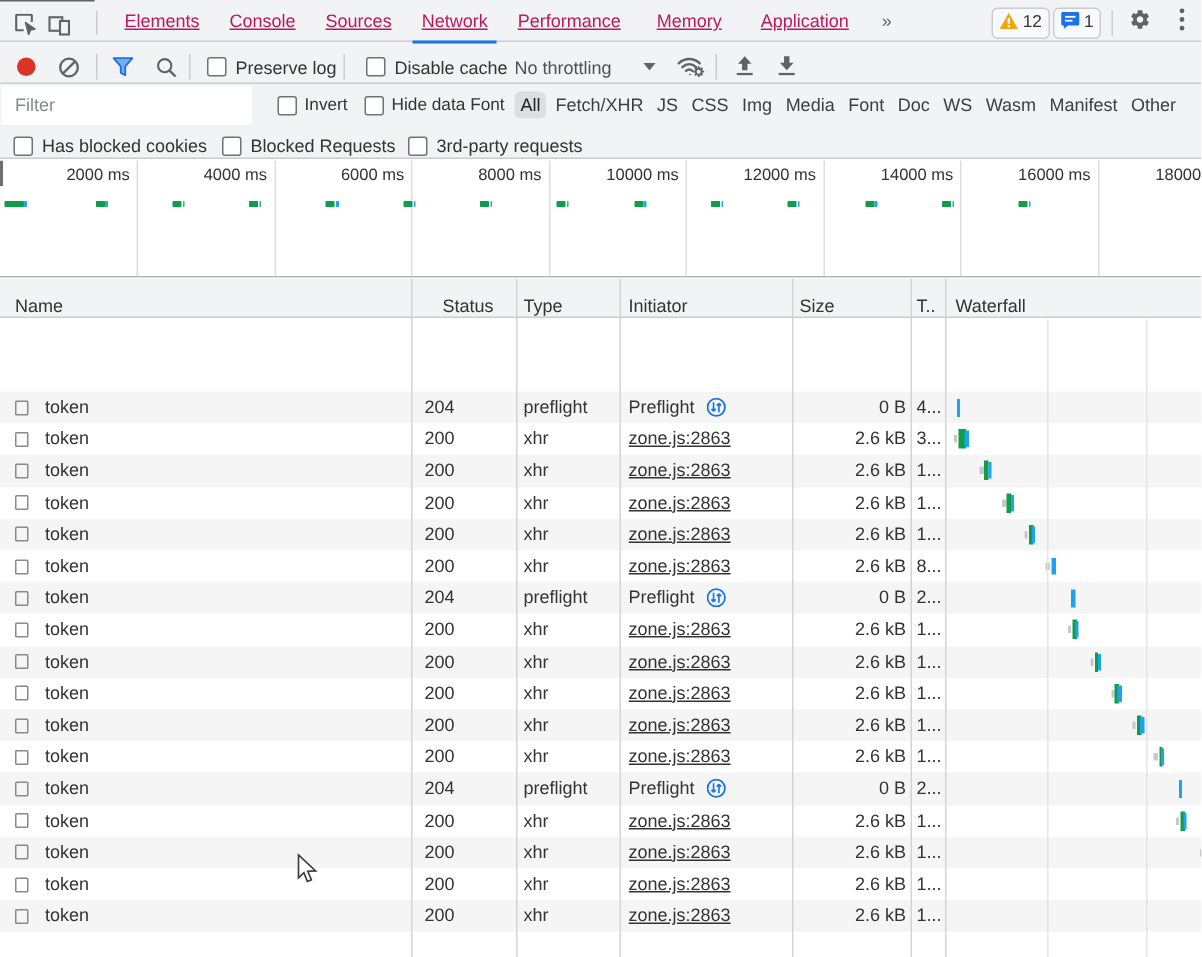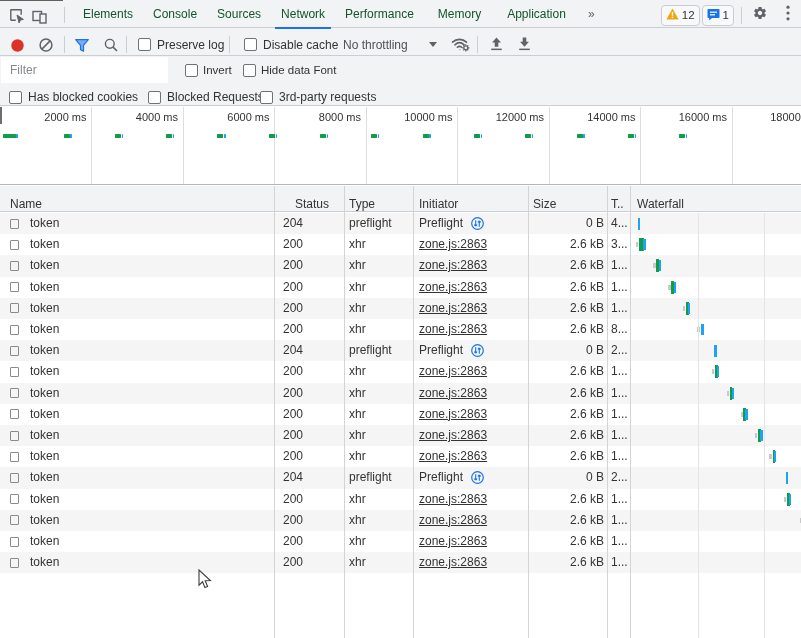--- a/index.html
+++ b/index.html
@@ -14,21 +14,21 @@
   .toolbar { top:28px; height:28px; border-bottom:1px solid #cacdd1; }
   .filterbar { top:56px; height:28px;padding-left:48px; }
   .optionsbar { top:84px; height:22px; border-bottom:1px solid #cacdd1; }
 
   .vsep { position:absolute; top:7px; width:1px; height:16px; background:#cacdd1; }
   .toolbar .vsep { top:8px; height:17px; }
   .icon { display:inline-block; vertical-align:middle; }
 
   
   .tabs { position:absolute; left:65px; top:0; height:28px; display:flex; }
-  .tab { padding:0 10px; line-height:29px; font-size:12px; color:#14532d; white-space:nowrap; position:relative; }
+  .tab { padding:0 10px; line-height:29px; font-size:12px; color:#be185d; white-space:nowrap; position:relative;text-decoration:underline; }
   .tab:nth-child(7) { margin-left:4px; }
   .tab:nth-child(8) { margin-left:6px; }
   .tab-more { margin-left:4px; }
   .tab.active::after { content:""; position:absolute; left:4px; right:4px; bottom:-1px; height:2px; background:#1a73e8; z-index:3; }
   .tab-more { padding:0 8px; line-height:29px; font-size:12px; color:#5f6368; }
   .tabbar-right { position:absolute; right:11px; top:2px; height:26px; display:flex; align-items:center; gap:0; }
   .tabbar-right .badge + .badge { margin-left:2px; }
   .badge { display:flex; align-items:center; gap:3px; border:1px solid #c9cdd1; border-radius:4px; height:21px; padding:0 4px; background:#f8f9fa; font-size:11.5px; color:#333; }
 
   
@@ -55,21 +55,21 @@
   .ov-mark { position:absolute; top:27px; height:4px; border-radius:0.5px; }
   .ov-nub { position:absolute; left:0; top:0; width:2px; height:17px; background:#6e6e6e; }
 
   
   .grid { position:absolute; left:0; top:186px; width:801px; height:452px; background:#fff; font-size:12px; }
   .ghead { position:absolute; left:0; top:0; width:801px; height:26px; background:#f1f3f4; border-bottom:1px solid #cacdd1; }
   .ghead .hlabel { position:absolute; top:11px; font-size:12px; color:#333; white-space:nowrap; }
   .gsep { position:absolute; top:0; width:1px; height:452px; background:#d4d4d4; }
   .wf-grid { position:absolute; top:27px; width:1px; height:425px; background:#e4e4e4; }
   .rows { position:absolute; left:0; top:27px; width:801px; }
-  .row { position:absolute; left:0; width:801px; height:21.2px; }
+  .row { position:absolute; left:0; width:801px; height:21.2px;margin-top:48px; }
   .row.odd { background:#f5f5f5; }
   .cell { position:absolute; top:0; height:21.2px; line-height:21.2px; white-space:nowrap; overflow:hidden; color:#333; }
   .c-name { left:30px; width:240px; }
   .c-status { left:283px; width:58px; }
   .c-type { left:349px; width:60px; }
   .c-init { left:419px; width:106px; }
   .c-size { left:531px; width:73px; text-align:right; }
   .c-time { left:611px; width:19px; }
   .row-icon { position:absolute; left:10px; top:5.5px; width:9px; height:10px; border:1px solid #8a8a8a; border-radius:1px; background:transparent; }
   .init-link { text-decoration:underline; }
@@ -228,32 +228,46 @@
   <div class="filterbar">
     <input class="filter-input" type="text" placeholder="Filter" style="">
     <span class="tbtn" style="left:185px;">
       <span class="cb"></span>
       <span class="cblabel">Invert</span>
     </span>
     <span class="tbtn" style="left:243px;">
       <span class="cb"></span>
       <span class="cblabel">Hide data Font</span>
     </span>
+    <div class="pillbar">
+        <span class="pill active">All</span>
+        <span class="pill">Fetch/XHR</span>
+        <span class="pill">JS</span>
+        <span class="pill">CSS</span>
+        <span class="pill">Img</span>
+        <span class="pill">Media</span>
+        <span class="pill">Font</span>
+        <span class="pill">Doc</span>
+        <span class="pill">WS</span>
+        <span class="pill">Wasm</span>
+        <span class="pill">Manifest</span>
+        <span class="pill">Other</span>
+      </div>
   </div>
 
   <div class="optionsbar">
       <span class="tbtn" style="left: 148px; height: 22px;">
         <span class="cb"></span>
         <span class="cblabel">Blocked Requests</span>
       </span>
       <span class="tbtn" style="left: 9px; height: 22px;">
         <span class="cb"></span>
         <span class="cblabel">Has blocked cookies</span>
       </span>
-      <span class="tbtn" style="left: 260px; height: 22px; text-align: center;">
+      <span class="tbtn" style="left: 272px; height: 22px; text-align: center;">
         <span class="cb"></span>
         <span class="cblabel">3rd-party requests</span>
       </span>
     </div>
 
   <div class="overview">
     <span class="ov-nub"></span>
   <span class="ov-grid" style="left: 91px;"></span>
       <span class="ov-label" style="left: 6.5px;">2000 ms</span>
       <span class="ov-grid" style="left: 182.5px;"></span>

